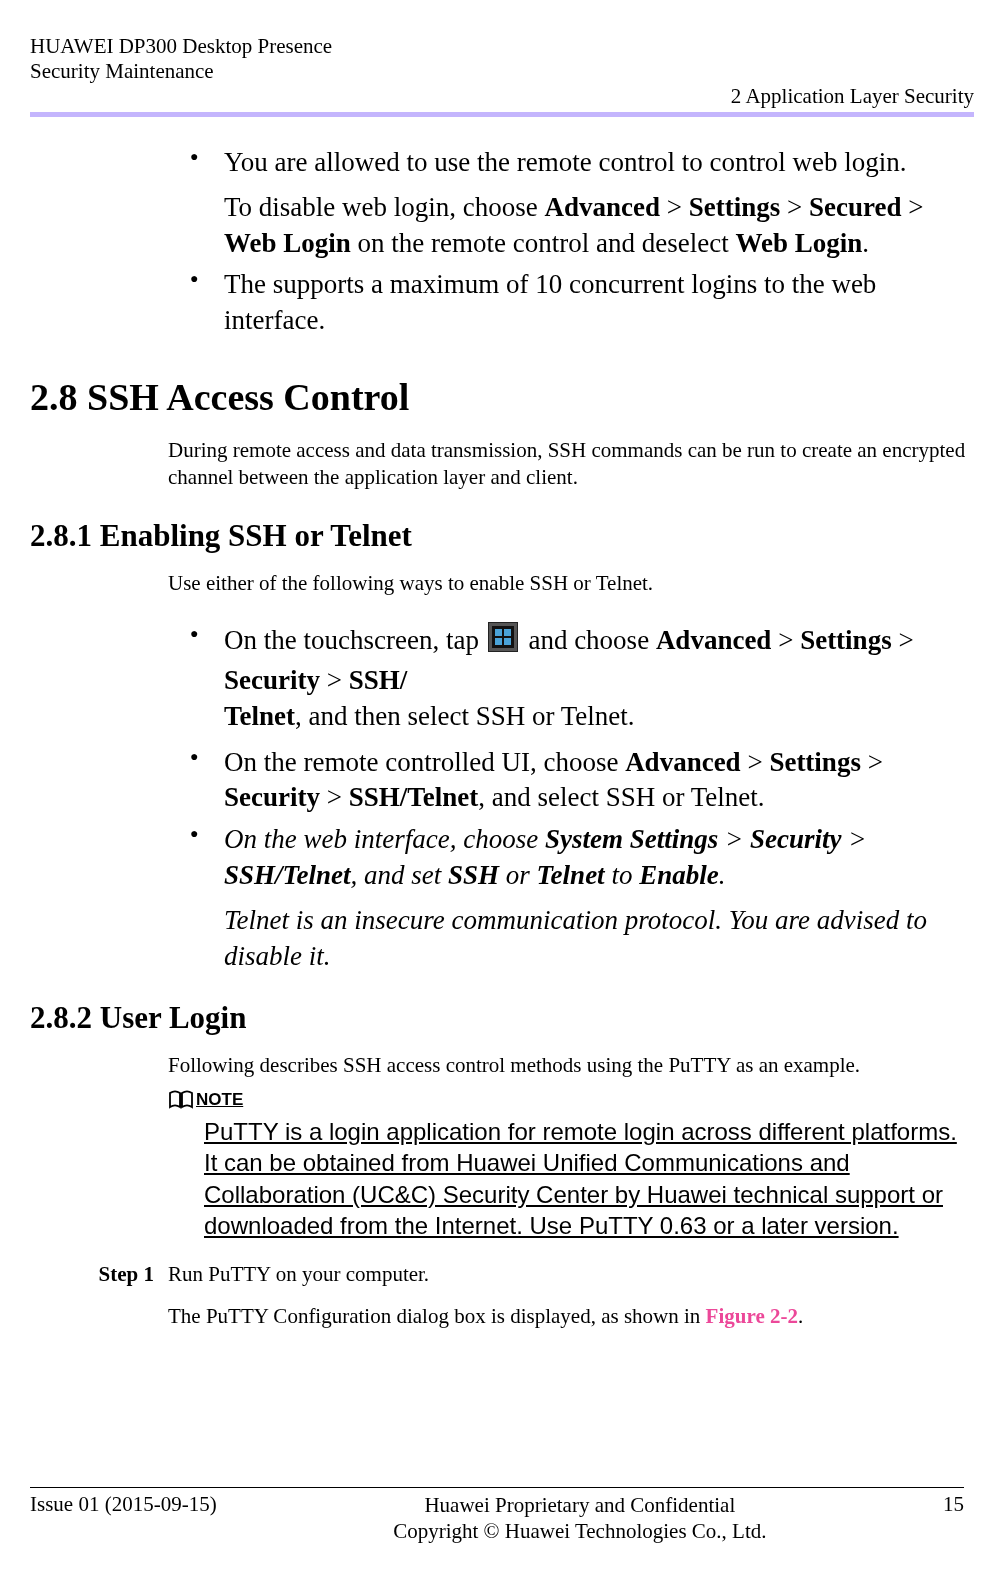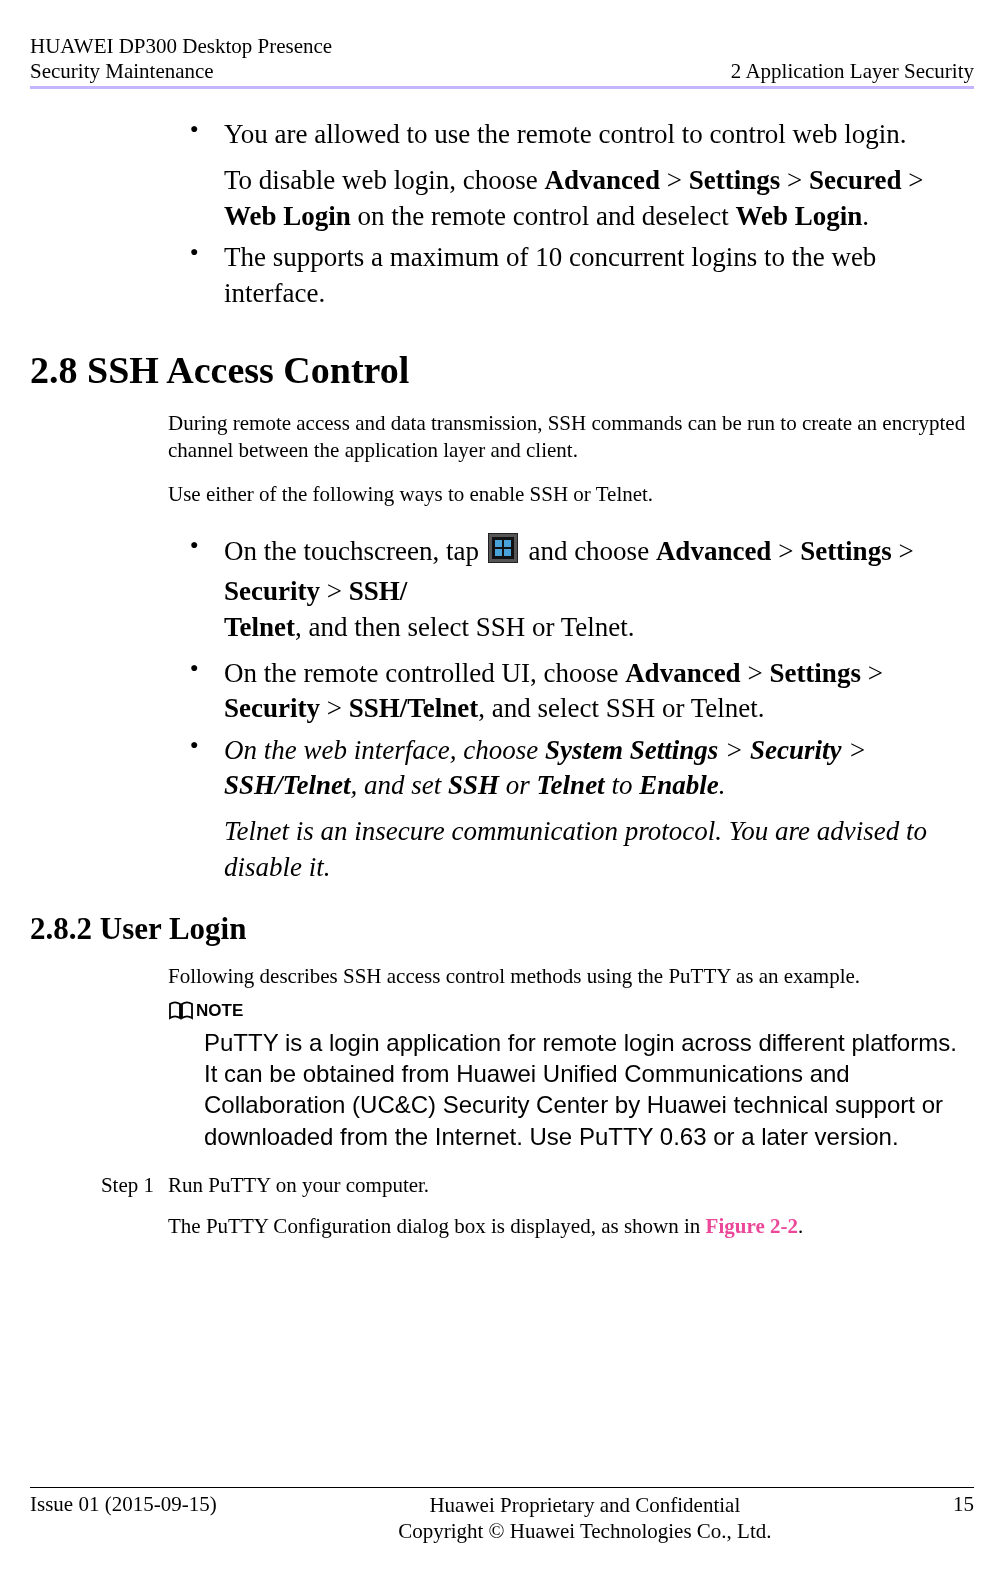--- a/index.html
+++ b/index.html
@@ -15,25 +15,25 @@
   }
   .page {
     box-sizing: border-box;
     padding: 34px 30px 30px 30px;
     height: 100%;
     position: relative;
   }
   .header {
     display: flex;
     justify-content: space-between;
-    align-items: flex-end;
-    border-bottom: 3px solid #c4b5fd;
+    border-bottom: 5px solid #c4b5fd;
     padding-bottom: 2px;
     font-size: 21px;
     line-height: 1.2;
+    flex-direction: column;
   }
   .header-left {
     text-align: left;
   }
   .header-right {
     text-align: right;
   }
   .content {
     padding-top: 28px;
     padding-left: 0;
@@ -89,20 +89,21 @@
   .grid-icon {
     display: inline-block;
     vertical-align: middle;
     margin: 0 4px 2px 2px;
   }
   .note-box {
     margin-left: 138px;
     margin-top: 6px;
     margin-bottom: 3px;
     font-size: 18px;
+    text-decoration: underline;
   }
   .note-label-wrap {
     display: flex;
     align-items: center;
     font-family: Arial, Helvetica, sans-serif;
     font-weight: bold;
     font-size: 17px;
     gap: 2px;
     margin-bottom: 6px;
   }
@@ -117,32 +118,32 @@
   .step-row {
     display: flex;
     margin-top: 20px;
     font-size: 21px;
     line-height: 1.32;
   }
   .step-label {
     width: 124px;
     text-align: right;
     padding-right: 14px;
-    font-weight: normal;
+    font-weight: bold;
     flex: 0 0 auto;
   }
   .step-body {
     flex: 1 1 auto;
   }
   .step-body p { margin: 0 0 14px 0; }
   .figref { color: #ec4899; font-weight: bold; }
   .footer {
     position: absolute;
     left: 30px;
-    right: 30px;
+    right: 40px;
     bottom: 26px;
     border-top: 1px solid #000;
     padding-top: 4px;
     font-size: 21px;
     display: flex;
     justify-content: flex-end;
     align-items: flex-start;
   }
   .footer-center {
     text-align: center;
@@ -176,20 +177,21 @@
         </li>
         <li>
           <span>The supports a maximum of 10 concurrent logins to the web interface.</span>
         </li>
       </ul>
     </div>
 
     <h2 class="section">2.8 SSH Access Control</h2>
     <p class="body-para">During remote access and data transmission, SSH commands can be run to create an encrypted channel between the application layer and client.</p>
 
+    <h3 class="subsection">2.8.1 Enabling SSH or Telnet</h3>
     <p class="body-para">Use either of the following ways to enable SSH or Telnet.</p>
 
     <div class="indent-block">
       <ul class="bullet-list">
         <li style="margin-top:24px;">
           <span>On the touchscreen, tap </span>
           <span class="grid-icon">
             <svg width="30" height="30" viewBox="0 0 30 30">
               <rect x="0.5" y="0.5" width="29" height="29" fill="#555" stroke="#222"></rect>
               <rect x="4" y="4" width="22" height="22" fill="#111"></rect>

